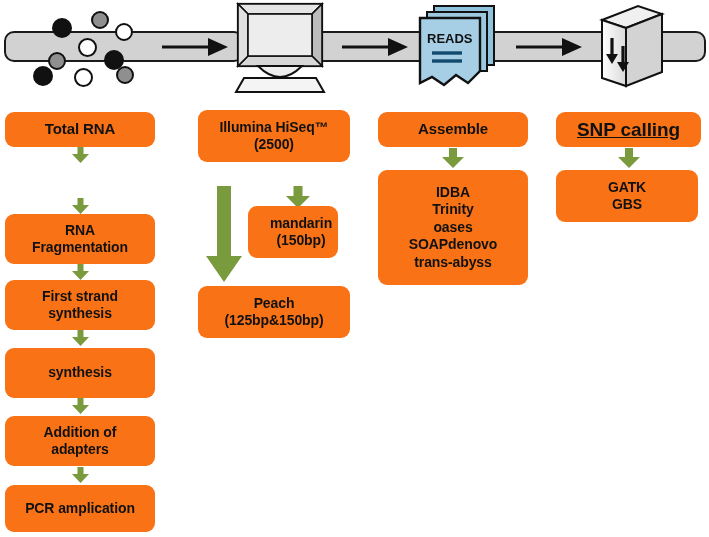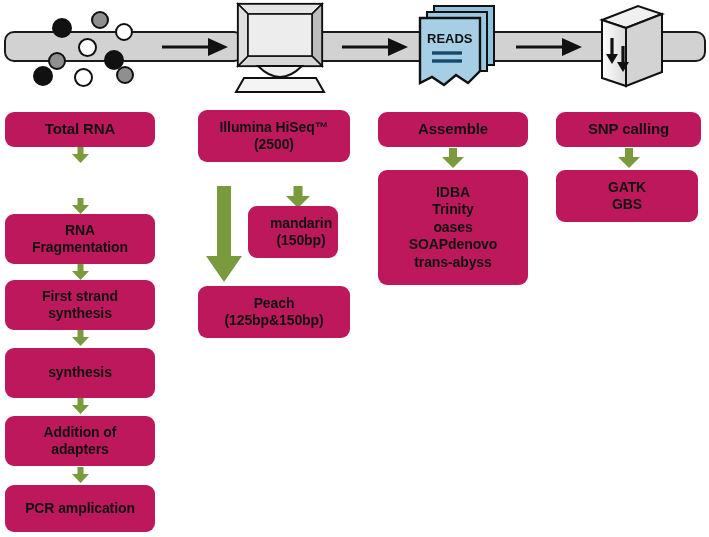--- a/index.html
+++ b/index.html
@@ -30,21 +30,21 @@
   .dot.gray{background:#8f8f8f;}
   .dot.white{background:#ffffff;}
 
   .monitor{position:absolute;}
   .reads{position:absolute;}
   .carton{position:absolute;}
 
   
   .node{
     position:absolute;
-    background:#be185d;
+    background:#f97316;
     border-radius:9px;
     color:#111111;
     font-weight:bold;
     display:flex;
     align-items:center;
     justify-content:center;
     text-align:center;
     line-height:1.25;
     box-sizing:border-box;
     letter-spacing:-0.1px;
@@ -235,21 +235,21 @@
   <div class="node" style="left:378px;top:170px;width:150px;height:115px;font-size:14px;">
     <span class="lines">
       <span class="ln">IDBA</span>
       <span class="ln">Trinity</span>
       <span class="ln">oases</span>
       <span class="ln">SOAPdenovo</span>
       <span class="ln">trans-abyss</span>
     </span>
   </div>
 
-  <div class="node" style="left:556px;top:112px;width:145px;height:35px;font-size:15px;">
+  <div class="node" style="left:556px;top:112px;width:145px;height:35px;font-size:19px;text-decoration:underline;">
     <span class="lines">
       <span class="ln">SNP calling</span>
     </span>
   </div>
   <svg class="varrow" style="left:618px;top:148px;" width="22" height="20" viewBox="0 0 22 20">
     <path d="M7 0 H15 V9 H22 L11 20 L0 9 H7 Z" fill="#7a9a3e"></path>
   </svg>
 
   <div class="node" style="left:556px;top:170px;width:142px;height:52px;font-size:14px;">
     <span class="lines">

